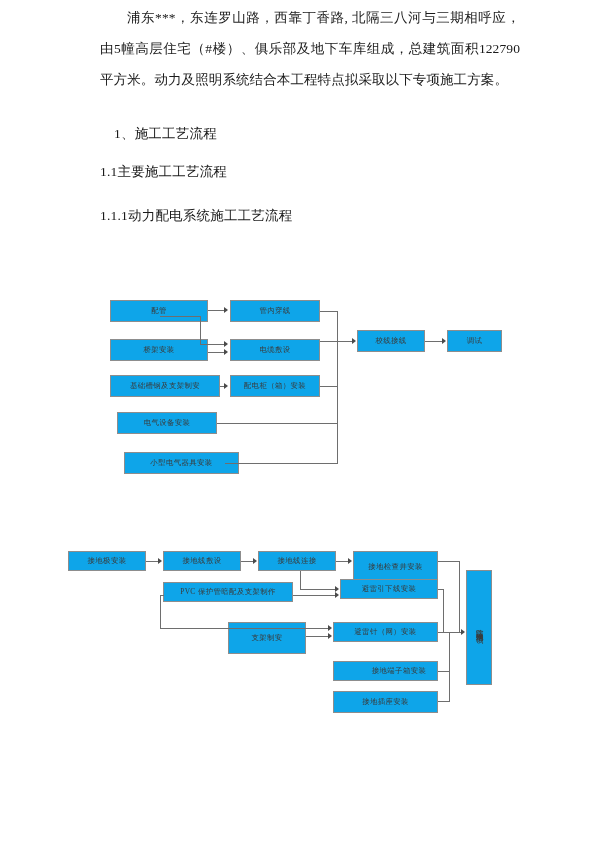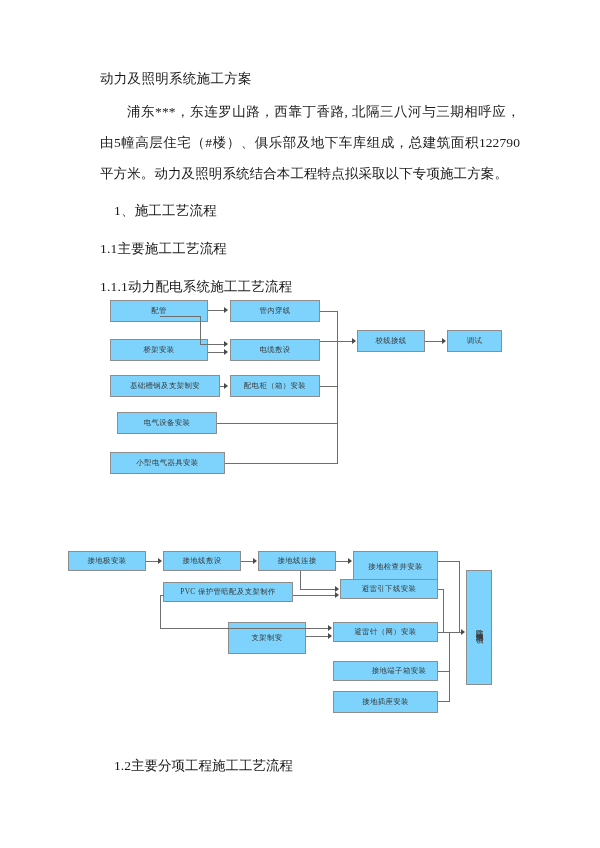--- a/index.html
+++ b/index.html
@@ -35,35 +35,35 @@
     text-justify: inter-ideograph;
     margin-top: 2px;
     letter-spacing: 0.1px;
   }
   .para-indent { text-indent: 27px; }
   .heading {
     font-size: 13.5px;
     line-height: 31px;
     letter-spacing: 0.2px;
   }
-  .h-1 { margin-top: 6px; text-indent: 14px; }
+  .h-1 { margin-top: 23px; text-indent: 14px; }
   .h-2 { margin-top: 7px; }
-  .h-3 { margin-top: 7px; }
+  .h-3 { margin-top: 13px; }
 
   
   .chart {
     position: absolute;
     left: 0;
     top: 0;
   }
   .node {
     position: absolute;
     box-sizing: border-box;
     border: 1px solid #8d8d8d;
-    background: #7dd3fc;
+    background: #0ea5e9;
     display: flex;
     align-items: center;
     justify-content: center;
     font-size: 7.4px;
     line-height: 1.1;
     letter-spacing: 0.4px;
     color: #3a3a3a;
     font-family: "Liberation Serif", "DejaVu Serif", serif;
     text-align: center;
     white-space: nowrap;
@@ -93,34 +93,33 @@
     font-size: 13.5px;
     font-family: "Liberation Serif", "DejaVu Serif", serif;
   }
 </style>
 </head>
 <body>
 
 <div class="page">
 
   <div class="doc-body">
-    <div class="title-line">动力及照明系统施工方案</div>
     <div class="para para-indent">浦东***，东连罗山路，西靠丁香路, 北隔三八河与三期相呼应，由5幢高层住宅（#楼）、俱乐部及地下车库组成，总建筑面积122790平方米。动力及照明系统结合本工程特点拟采取以下专项施工方案。</div>
     <div class="heading h-1">1、施工工艺流程</div>
     <div class="heading h-2">1.1主要施工工艺流程</div>
     <div class="heading h-3">1.1.1动力配电系统施工工艺流程</div>
   </div>
 
   <div class="chart">
 
     <div class="node" style="left:110px; top:300px; width:98px; height:22px;">配管</div>
     <div class="node" style="left:110px; top:339px; width:98px; height:22px;">桥架安装</div>
     <div class="node" style="left:110px; top:375px; width:110px; height:22px;">基础槽钢及支架制安</div>
     <div class="node" style="left:117px; top:412px; width:100px; height:22px;">电气设备安装</div>
-    <div class="node" style="left:110px; top:452px; width:115px; height:22px;">小型电气器具安装</div>
+    <div class="node" style="left:124px; top:452px; width:115px; height:22px;">小型电气器具安装</div>
 
     <div class="node" style="left:230px; top:300px; width:90px; height:22px;">管内穿线</div>
     <div class="node" style="left:230px; top:339px; width:90px; height:22px;">电缆敷设</div>
     <div class="node" style="left:230px; top:375px; width:90px; height:22px;">配电柜（箱）安装</div>
 
     <div class="node" style="left:357px; top:330px; width:68px; height:22px;">校线接线</div>
     <div class="node" style="left:447px; top:330px; width:55px; height:22px;">调试</div>
 
     <div class="line h" style="left:208px; top:310px; width:16px;"></div>
     <div class="arrow" style="left:224px; top:307px;"></div>
@@ -194,15 +193,14 @@
     <div class="line h" style="left:438px; top:589px; width:6px;"></div>
     <div class="line v" style="left:443px; top:589px; height:43px;"></div>
     <div class="line v" style="left:459px; top:561px; height:71px;"></div>
     <div class="line h" style="left:438px; top:671px; width:12px;"></div>
     <div class="line h" style="left:438px; top:701px; width:12px;"></div>
     <div class="line v" style="left:449px; top:632px; height:69px;"></div>
     <div class="line h" style="left:438px; top:632px; width:23px;"></div>
     <div class="arrow" style="left:461px; top:629px;"></div>
   </div>
 
-  <div class="sec-label" style="left:114px; top:757px;">1.2主要分项工程施工工艺流程</div>
 
 </div>
 
 </body></html>

